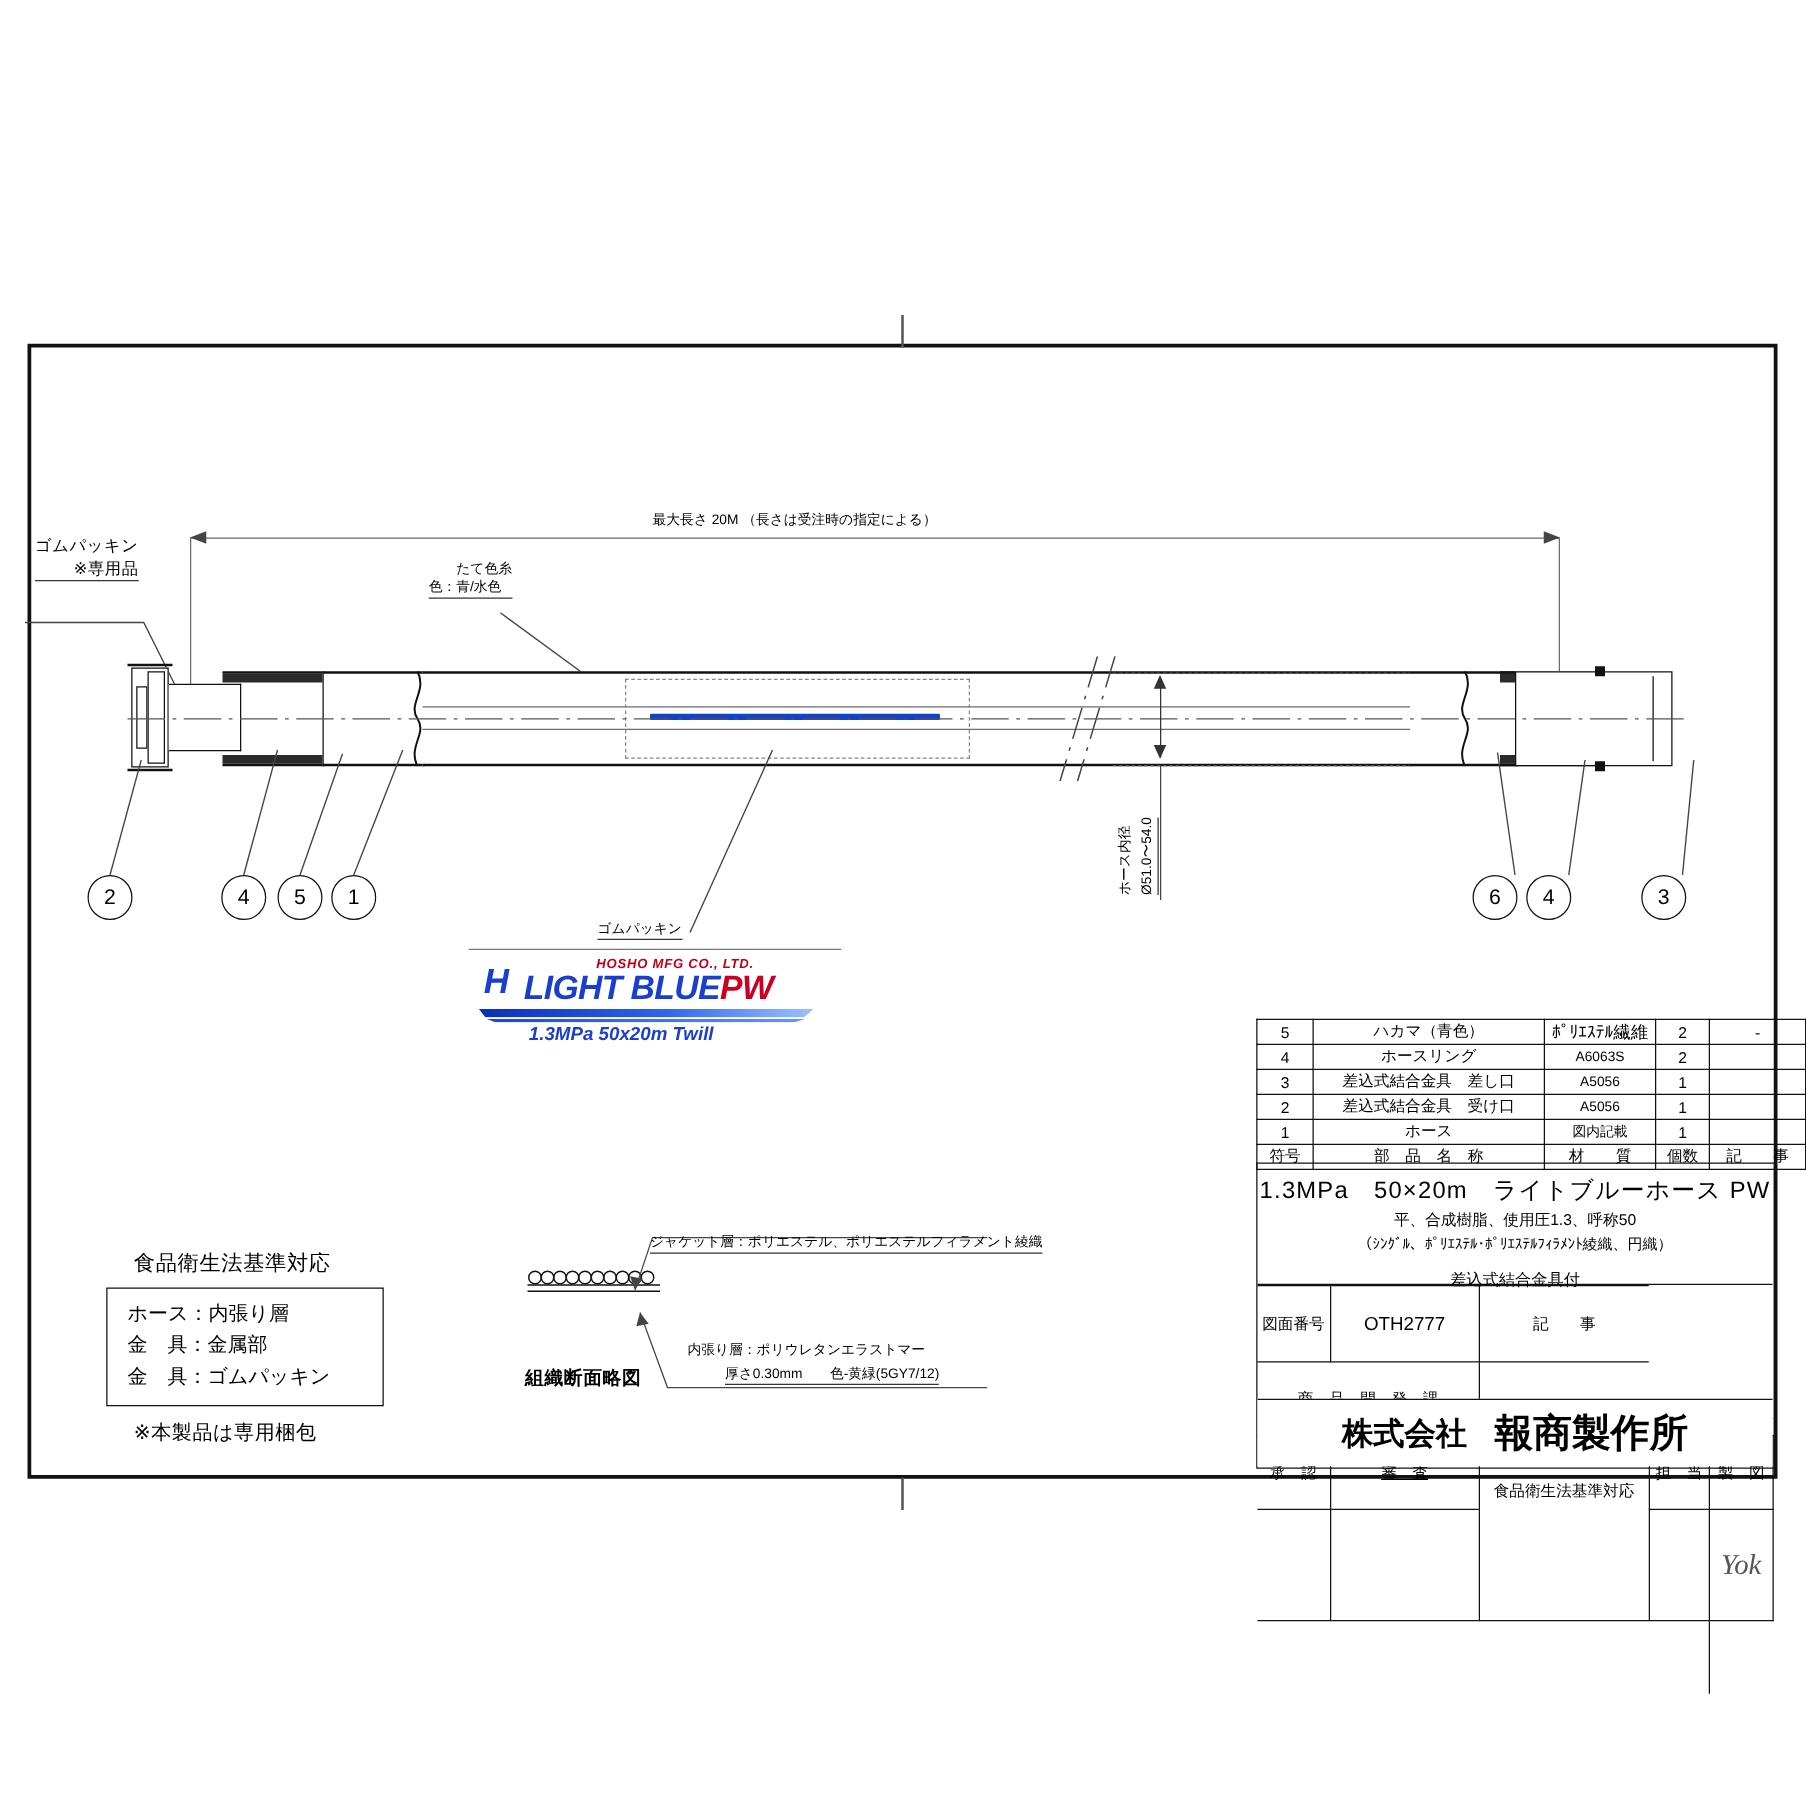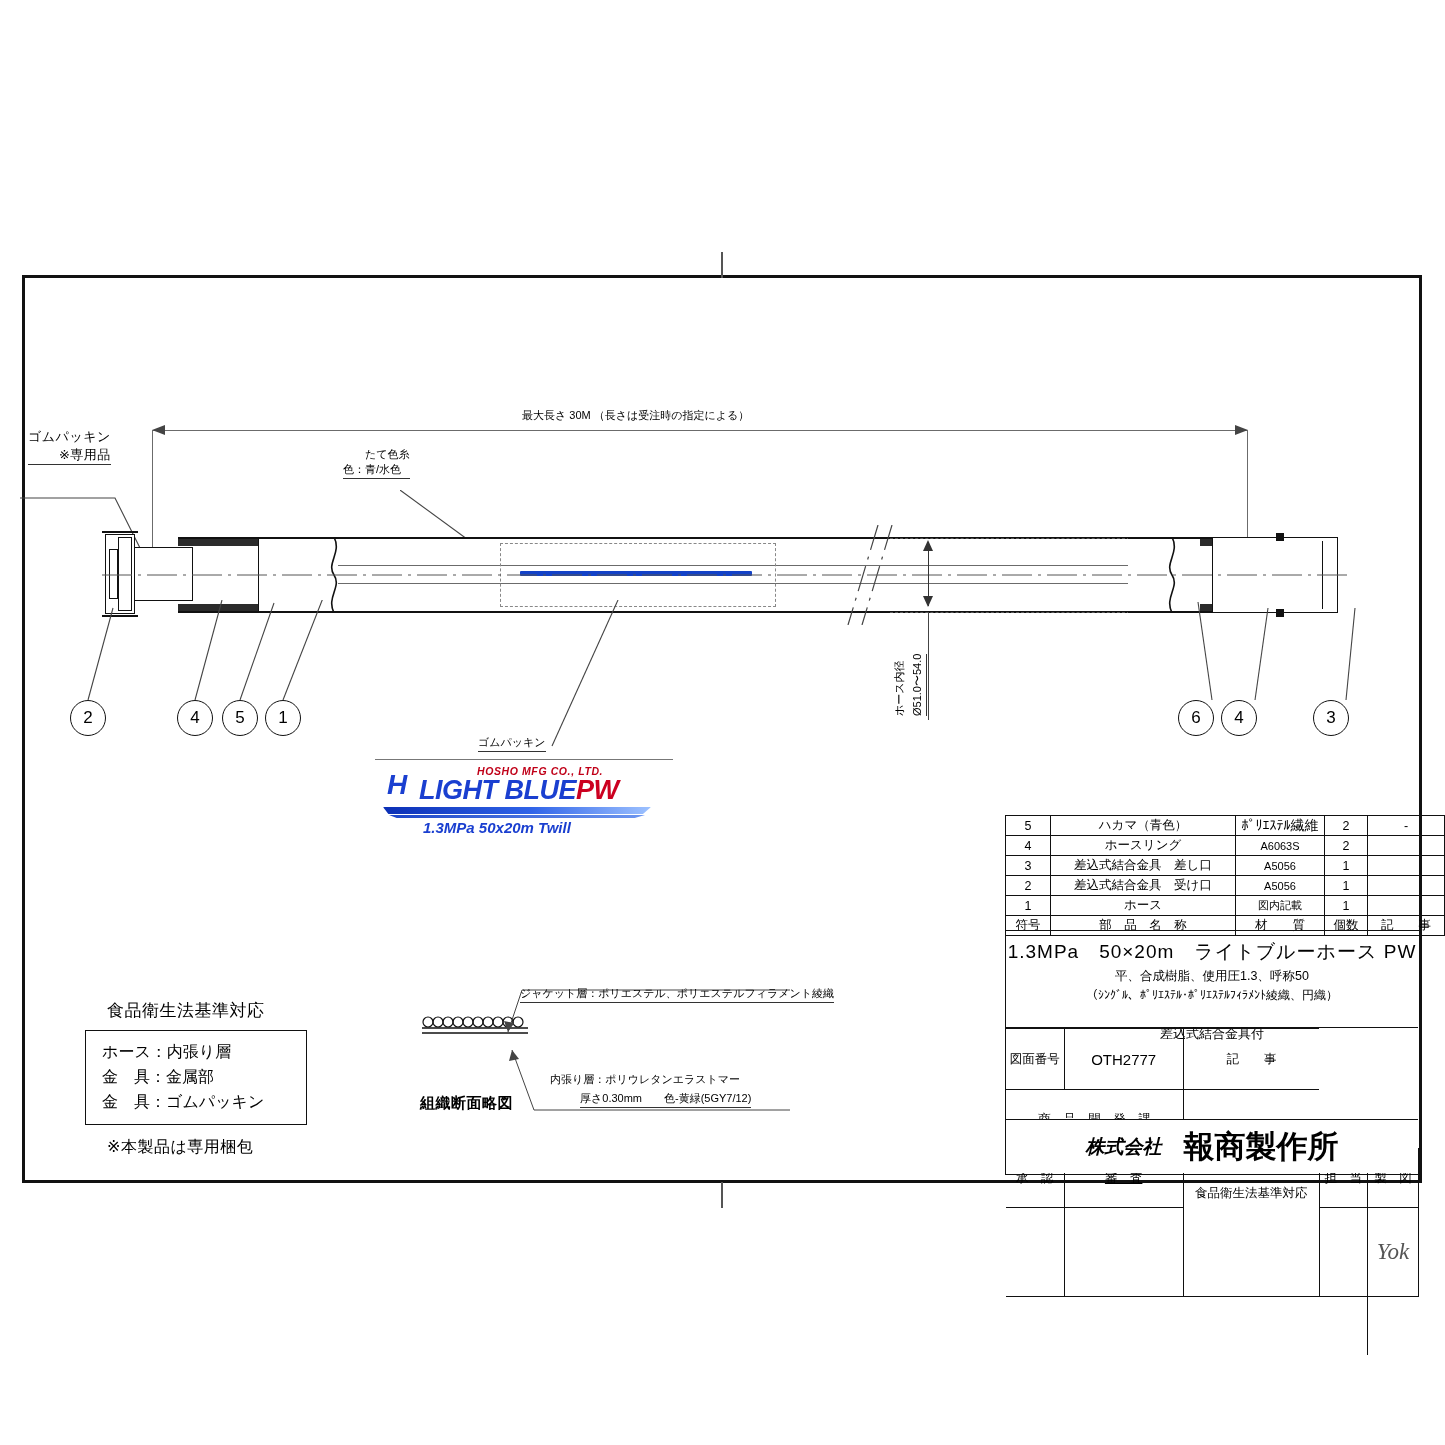--- a/index.html
+++ b/index.html
@@ -46,21 +46,21 @@
   .hmark{color:#1a3fd0;font-size:28px;font-weight:bold;font-style:italic;}
 </style>
 </head>
 <body>
 
 <div class="abs" id="sheet-border"></div>
 <div class="abs center-tick" style="left:721px;top:252px;height:26px;"></div>
 <div class="abs center-tick" style="left:721px;top:1182px;height:26px;"></div>
 
 <div class="abs" style="left:152px;top:408px;width:1096px;height:30px;">
-  <div class="abs t-s" style="left:370px;top:0px;">最大長さ  30M  （長さは受注時の指定による）</div>
+  <div class="abs t-s" style="left:370px;top:0px;">最大長さ  20M  （長さは受注時の指定による）</div>
   <div class="abs ln hl gray" style="left:0;top:22px;width:1096px;height:1.4px;"></div>
   <div class="abs" style="left:0;top:17px;width:0;height:0;border-top:5px solid transparent;border-bottom:5px solid transparent;border-right:13px solid #444;"></div>
   <div class="abs" style="left:1083px;top:17px;width:0;height:0;border-top:5px solid transparent;border-bottom:5px solid transparent;border-left:13px solid #444;"></div>
   <div class="abs ln vl gray" style="left:0;top:22px;height:120px;"></div>
   <div class="abs ln vl gray" style="left:1095px;top:22px;height:120px;"></div>
 </div>
 
 <div class="abs" style="left:28px;top:428px;">
   <div class="t">ゴムパッキン</div>
   <div class="t ul" style="text-align:right;">※専用品</div>
@@ -233,21 +233,21 @@
   </tbody>
     </table>
 </div>
 
 <div class="abs" style="left:1005px;top:930px;width:415px;height:245px;border:1.6px solid #111;box-sizing:border-box;">
 
   <div class="abs" style="left:0;top:0;width:412px;height:97px;border-bottom:1.4px solid #111;box-sizing:border-box;text-align:center;">
     <div style="font-size:19px;margin-top:8px;letter-spacing:1px;">1.3MPa　50×20m　ライトブルーホース PW</div>
     <div style="font-size:12.5px;margin-top:3px;">平、合成樹脂、使用圧1.3、呼称50</div>
     <div style="font-size:12px;margin-top:2px;">（ｼﾝｸﾞﾙ、ﾎﾟﾘｴｽﾃﾙ･ﾎﾟﾘｴｽﾃﾙﾌｨﾗﾒﾝﾄ綾織、円織）</div>
-    <div style="font-size:13px;margin-top:21px;">差込式結合金具付</div>
+    <div style="font-size:13px;margin-top:11px;">差込式結合金具付</div>
   </div>
 
   <table class="tb abs" style="left:0;top:97px;border-top:none;">
     <tbody>
         <tr>
       <td style="width:72px;height:24px;border-left:none;">図面番号</td>
       <td style="width:146px;font-size:15px;">OTH2777</td>
       <td rowspan="1" style="width:192px;border-right:none;">記　　事</td>
     </tr>
     <tr>
@@ -273,21 +273,21 @@
     </tr>
   </tbody>
     </table>
 
   <div class="abs" style="left:218px;top:203px;width:194px;height:25px;border-top:1.2px solid #111;box-sizing:border-box;display:flex;">
     <div style="width:52px;font-size:12.5px;display:flex;align-items:center;justify-content:center;border-right:1.2px solid #111;">日　付</div>
     <div style="flex:1;font-size:13px;display:flex;align-items:center;justify-content:center;">2021 年  6 月  7 日</div>
   </div>
 
   <div class="abs" style="left:0;top:188px;width:412px;height:54px;border-top:1.4px solid #111;box-sizing:border-box;display:flex;align-items:center;justify-content:center;gap:22px;background:#fff;">
-    <span style="font-size:19px;font-weight:bold;font-style:italic;">株式会社</span>
+    <span style="font-size:25px;font-weight:bold;">株式会社</span>
     <span style="font-size:31px;font-weight:bold;">報商製作所</span>
   </div>
 </div>
 
 <div class="abs" style="left:420px;top:960px;width:480px;height:165px;">
   <svg class="abs" style="left:0;top:52px;width:120px;height:30px;" viewBox="0 0 120 30">
     <g fill="none" stroke="#111" stroke-width="1.2">
       <circle cx="8" cy="10" r="5"></circle>
         <circle cx="18" cy="10" r="5"></circle>
         <circle cx="28" cy="10" r="5"></circle>

